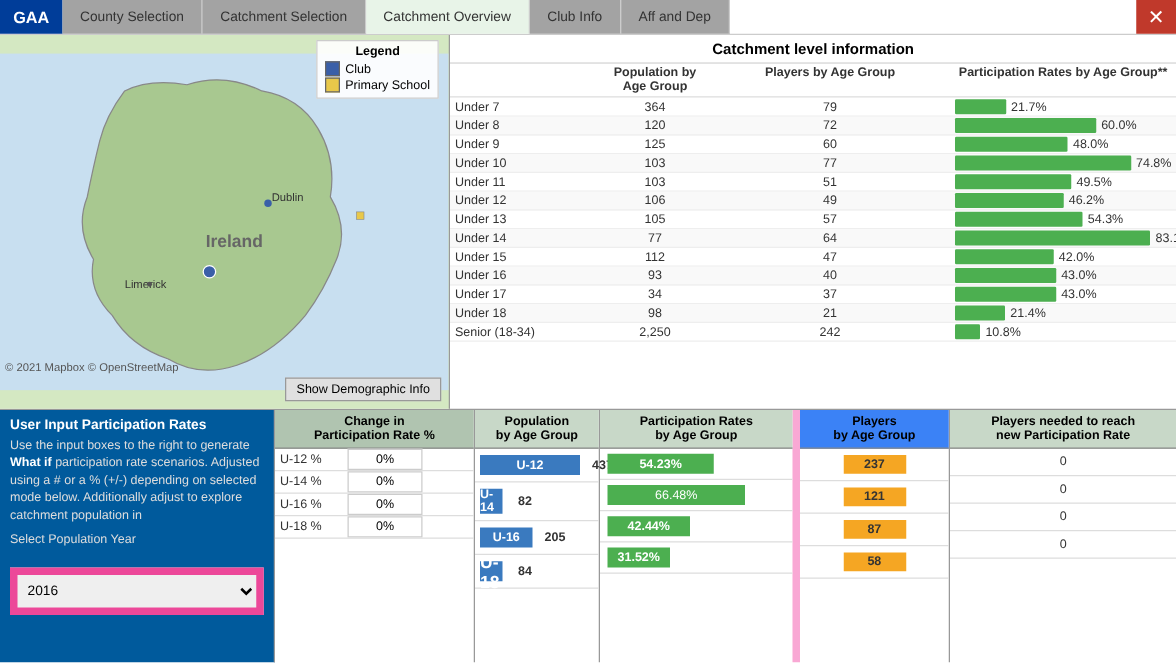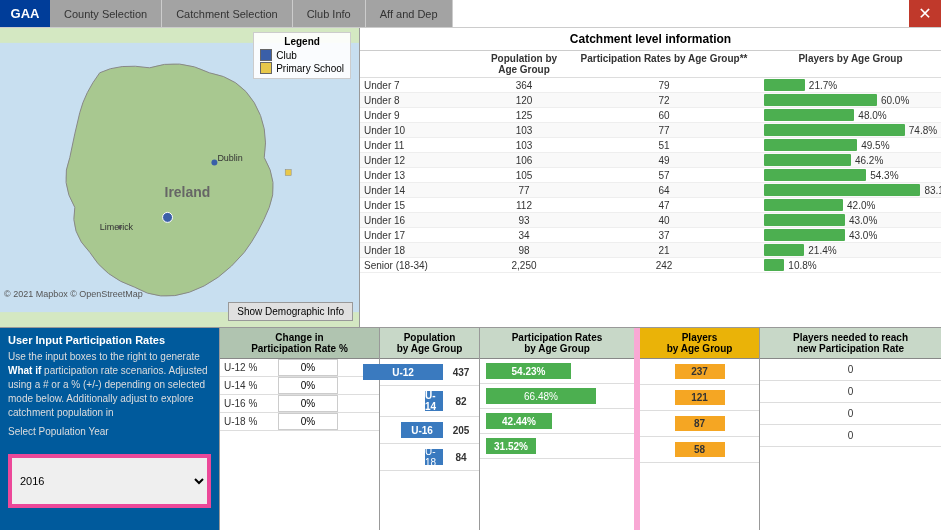--- a/index.html
+++ b/index.html
@@ -178,23 +178,23 @@
     .input-panel-desc {
       font-size: 10px;
       color: #ddd;
       line-height: 1.4;
       margin-bottom: 6px;
     }
     .input-panel-desc em { color: #fff; font-style: normal; font-weight: bold; }
     .year-select-label { font-size: 10px; color: #ddd; margin-bottom: 17px; }
     .year-select {
       width: 100%;
-      padding: 16px 4px;
+      padding: 6px 4px;
       font-size: 11px;
-      border: 4px solid #ec4899;
+      border: 6px solid #ec4899;
     }
 
     
     .inputs-table {
       width: 160px;
       min-width: 160px;
       border-right: 1px solid #999;
       padding: 0;
     }
     .inputs-table-header {
@@ -231,21 +231,21 @@
       background: #c8d8c8;
       text-align: center;
       font-weight: bold;
       font-size: 10px;
       padding: 4px 2px;
       border-bottom: 1px solid #888;
     }
     .pop-row {
       display: flex;
       align-items: center;
-      justify-content: flex-end;
+      justify-content: flex-start;
       padding: 5px 4px;
       border-bottom: 1px solid #ddd;
       gap: 4px;
     }
     .pop-row-val { font-size: 10px; color: #fff; font-weight: bold; min-width: 28px; text-align: center; }
 
     
     .part-col {
       width: 160px;
       min-width: 160px;
@@ -267,21 +267,21 @@
       gap: 4px;
     }
 
     
     .players-col {
       width: 120px;
       min-width: 120px;
       border-right: 1px solid #999;
     }
     .players-col-header {
-      background: #eab308;
+      background: #3b82f6;
       text-align: center;
       font-weight: bold;
       font-size: 10px;
       padding: 4px 2px;
       border-bottom: 1px solid #888;
     }
     .players-row {
       display: flex;
       align-items: center;
       justify-content: center;
@@ -319,20 +319,21 @@
     }
     .needed-val { font-size: 10px; color: #333; }
   </style>
 </head>
 <body>
 
 <div class="header-nav">
   <div class="logo">GAA</div>
   <div class="nav-tab">County Selection</div>
   <div class="nav-tab">Catchment Selection</div>
+  <div class="nav-tab active">Catchment Overview</div>
   <div class="nav-tab">Club Info</div>
   <div class="nav-tab">Aff and Dep</div>
   <div class="nav-close">✕</div>
 </div>
 
 <div class="main-layout">
 
   <div class="top-section">
 
     <div class="map-panel">
@@ -370,22 +371,22 @@
 
       <div class="map-credit">© 2021 Mapbox © OpenStreetMap</div>
       <button class="show-demo-btn">Show Demographic Info</button>
     </div>
 
     <div class="data-panel">
       <div class="catchment-title">Catchment level information</div>
       <div class="catchment-header">
         <span></span>
         <span>Population by Age Group</span>
+        <span>Players by Age Group</span>
         <span>Participation Rates by Age Group**</span>
-        <span>Players by Age Group</span>
       </div>
       <div class="data-rows" id="catchment-rows">
       <div class="data-row">
     <span class="age-label">Under 7</span>
     <span class="pop-val">364</span>
     <span class="pop-val">79</span>
     <div class="bar-cell">
       <div class="bar" style="width:40.847058823529416px;"></div>
       <span class="bar-label">21.7%</span>
     </div>
@@ -553,21 +554,21 @@
     <span class="pop-row-val" style="color:#333;">82</span>
   </div>
           <div class="pop-row">
     <div style="background:#3a7abf;height:16px;display:flex;align-items:center;justify-content:center;min-width:42px;max-width:42px;">
       <span style="color:#fff;font-size:10px;font-weight:bold;">U-16</span>
     </div>
     <span class="pop-row-val" style="color:#333;">205</span>
   </div>
           <div class="pop-row">
     <div style="background:#3a7abf;height:16px;display:flex;align-items:center;justify-content:center;min-width:18px;max-width:18px;">
-      <span style="color:#fff;font-size:10px;font-weight:normal;">U-18</span>
+      <span style="color:#fff;font-size:14px;font-weight:bold;">U-18</span>
     </div>
     <span class="pop-row-val" style="color:#333;">84</span>
   </div>
         </div>
     </div>
 
     <div class="part-col">
       <div class="part-col-header">Participation Rates<br>by Age Group</div>
       <div id="part-rows">
           <div class="part-row">

